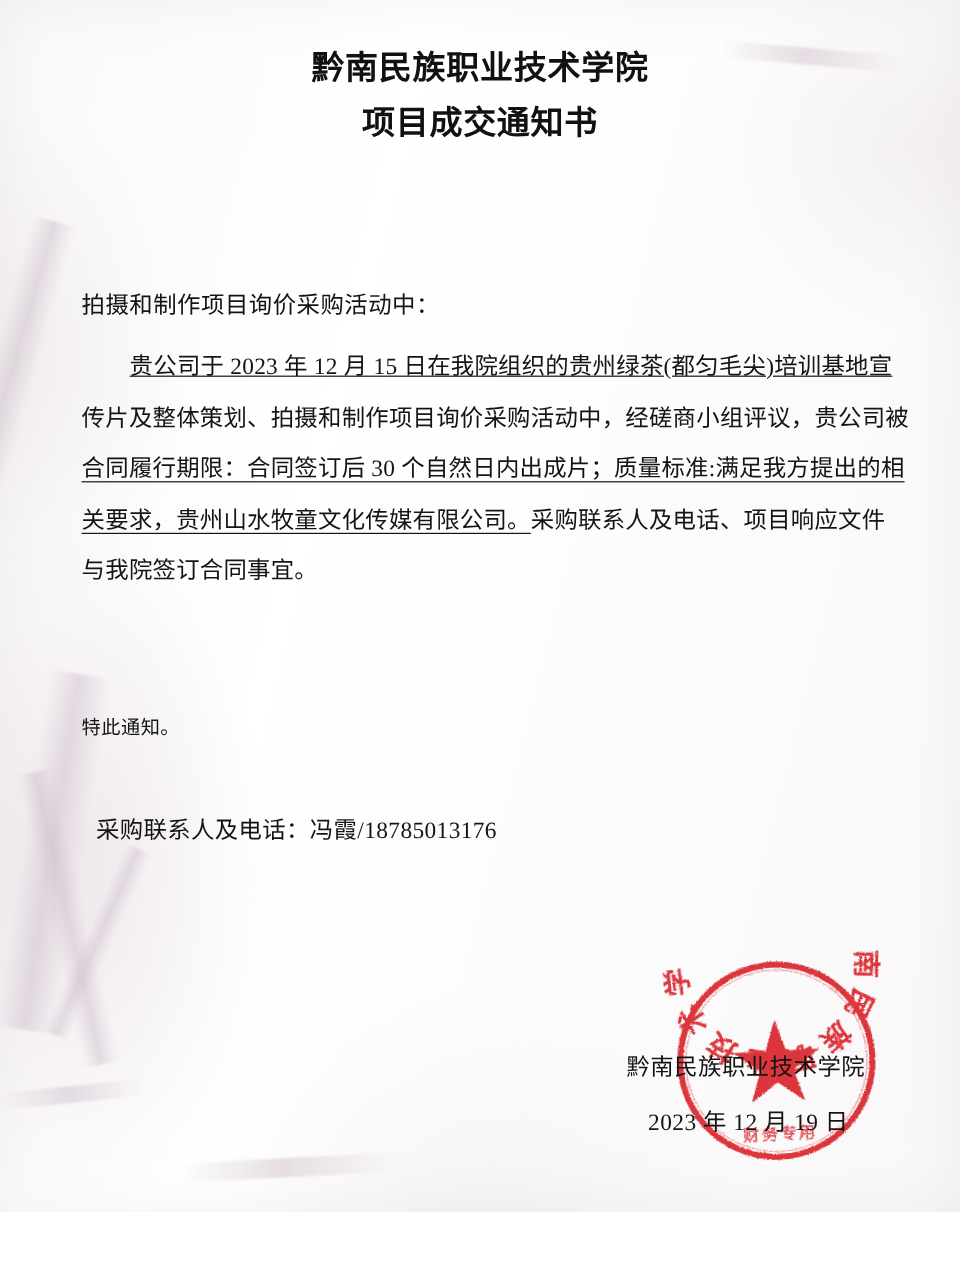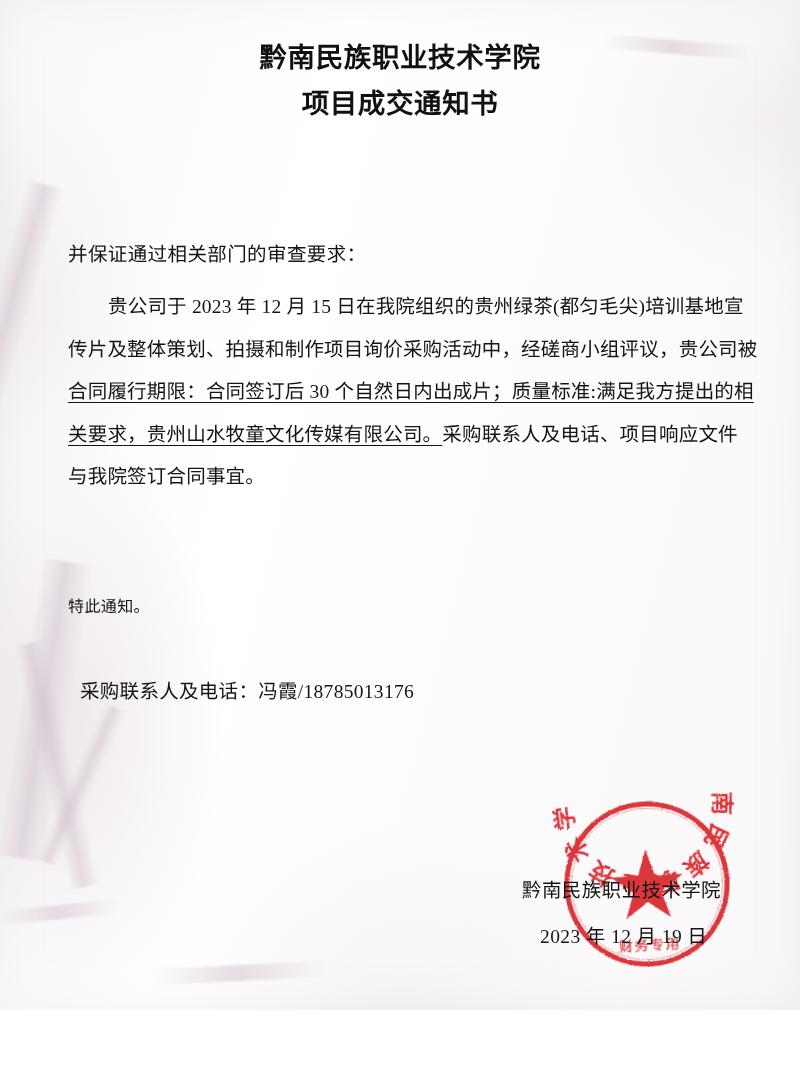--- a/index.html
+++ b/index.html
@@ -93,21 +93,21 @@
   .body-line {
     display: block;
     white-space: nowrap;
     height: 42.5px;
   }
   .body-line .u {
     text-decoration: underline;
     text-underline-offset: 4px;
     text-decoration-thickness: 1.2px;
   }
-  .indent2 { padding-left: 40px; }
+  .indent2 { padding-left: 40px; text-decoration: underline; }
 
   .closing {
     position: absolute;
     left: 68px;
     top: 593px;
     font-size: 16px;
     letter-spacing: 0.4px;
     white-space: nowrap;
   }
 
@@ -164,21 +164,21 @@
   <div class="crease c7"></div>
   <div class="edge-shade"></div>
 
   <div class="content">
 
     <div class="title-block">
       <span class="title-line">黔南民族职业技术学院</span>
       <span class="title-line">项目成交通知书</span>
     </div>
 
-    <div class="recipient">并保证通过相关部门的审查要求：</div>
+    <div class="recipient">拍摄和制作项目询价采购活动中：</div>
 
     <div class="body-block">
         <span class="body-line indent2"><span>贵公司于 2023 年 12 月 15 日在我院组织的贵州绿茶(都匀毛尖)培训基地宣</span></span>
         <span class="body-line"><span>传片及整体策划、拍摄和制作项目询价采购活动中，经磋商小组评议，贵公司被</span></span>
         <span class="body-line"><span class="u">合同履行期限：合同签订后 30 个自然日内出成片；质量标准:满足我方提出的相</span></span>
         <span class="body-line"><span class="u">关要求，贵州山水牧童文化传媒有限公司。</span><span>采购联系人及电话、项目响应文件</span></span>
         <span class="body-line"><span>与我院签订合同事宜。</span></span>
       </div>
 
     <div class="closing">特此通知。</div>

